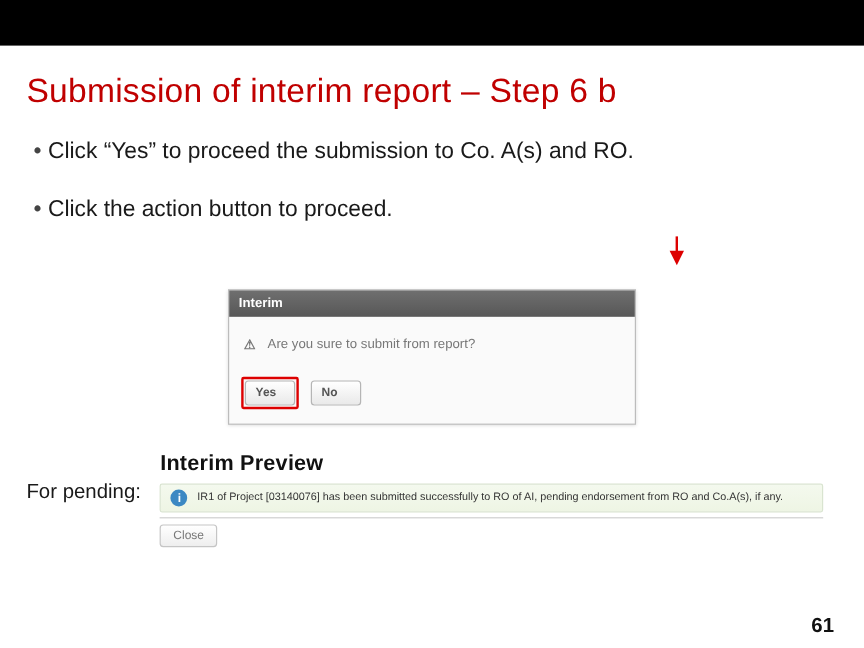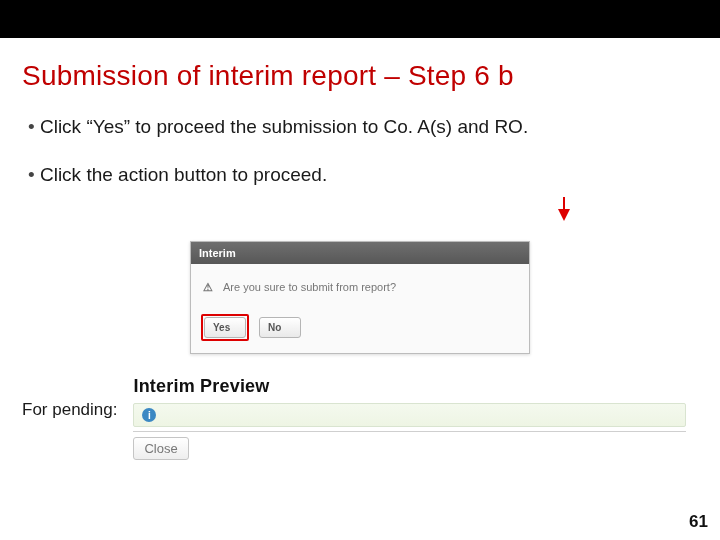--- a/index.html
+++ b/index.html
@@ -186,30 +186,30 @@
     line-height:1.3;
   }
   .ir-close-row {
     margin-top:4px;
     padding-top:1px;
     border-top:1px solid #cfcfcf;
   }
   .close-btn {
     display:inline-block;
     padding:3px 10px;
-    font-size:13px;
+    font-size:10px;
     color:#777;
     background: linear-gradient(#fff,#eee);
     border:1px solid #c5c5c5;
     border-radius:3px;
     margin-top:4px;
   }
   .pagenum {
     position:absolute;
-    right:12px;
+    right:25px;
     bottom:8px;
     font-size:17px;
     font-weight:700;
     color:#111;
   }
 </style>
 </head>
 <body>
 
 <div class="topbar"></div>
@@ -240,20 +240,21 @@
       <span class="small-btn">No</span>
     </div>
   </div>
 
   <div class="ir-block">
     <div class="for-example">For pending:</div>
     <div class="ir-panel">
       <div class="ir-title">Interim Preview</div>
       <div class="ir-msg-row">
         <span class="info-icon">i</span>
+        <span class="ir-msg">IR1 of Project [03140076] has been submitted successfully to RO of AI, pending endorsement from RO and Co.A(s), if any.</span>
       </div>
       <div class="ir-close-row">
         <span class="close-btn">Close</span>
       </div>
     </div>
   </div>
 
 </div>
 
 <div class="pagenum">61</div>

